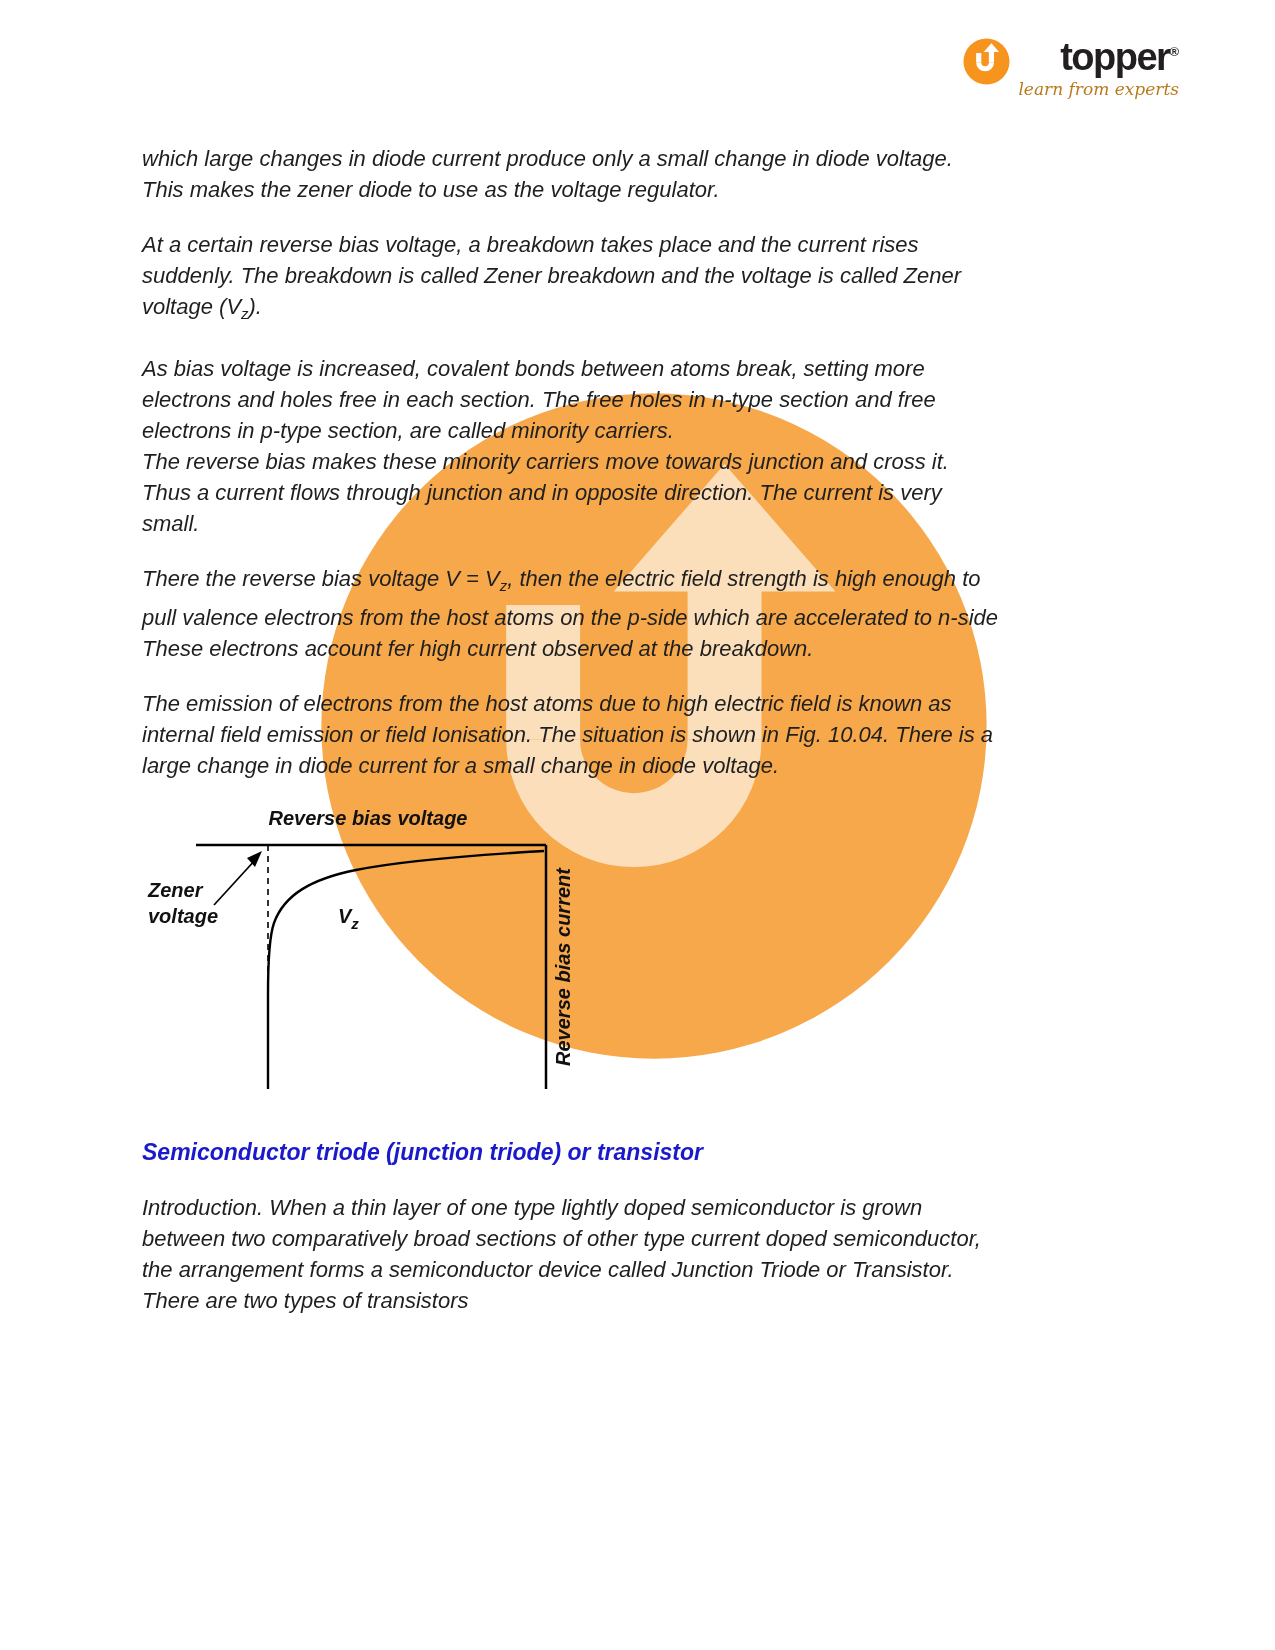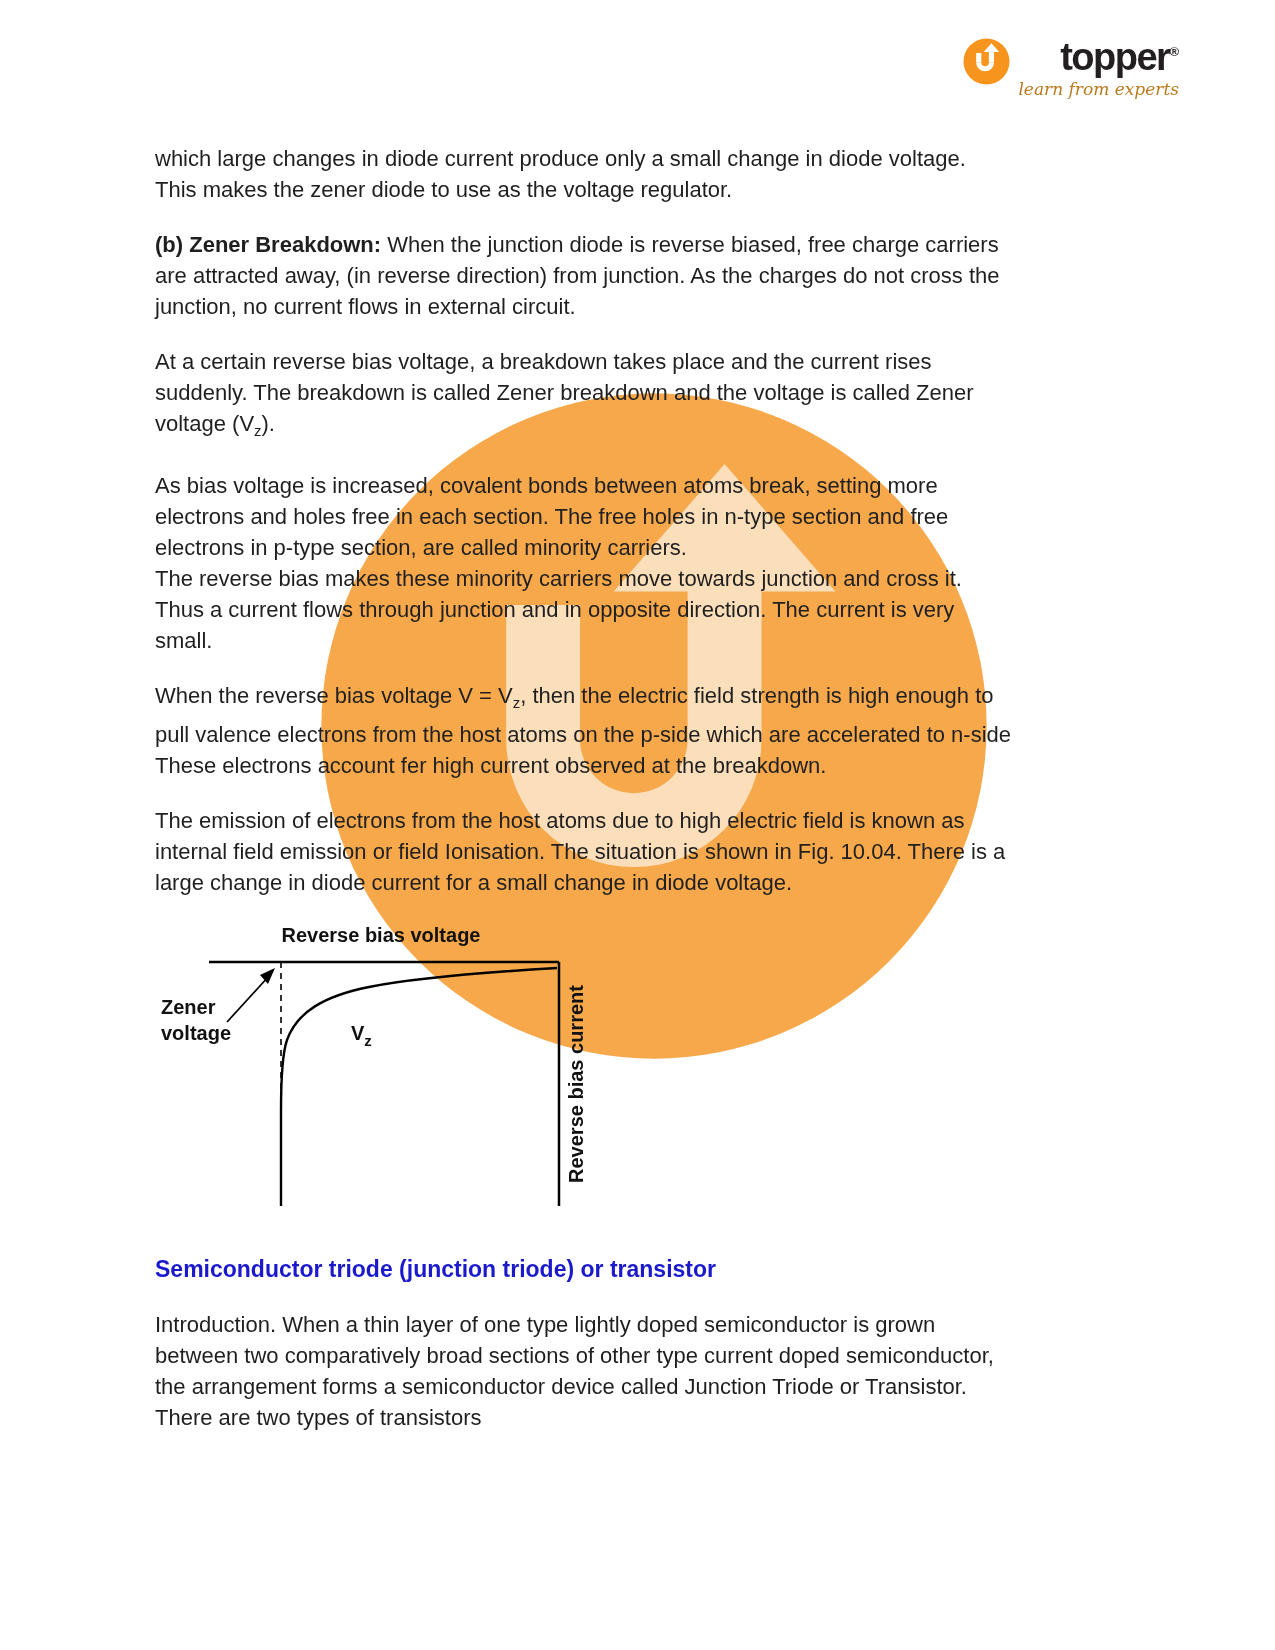--- a/index.html
+++ b/index.html
@@ -32,22 +32,23 @@
     color: #231f20; letter-spacing: -1.5px;
   }
   .reg { font-size: 13px; font-weight: bold; vertical-align: super; letter-spacing: 0; }
   .brand-tagline {
     font-family: "DejaVu Serif", serif; font-style: italic;
     font-size: 17px; color: #b97a1e; margin-top: 3px; text-align: right;
   }
 
   
   .content {
-    position: absolute; left: 145px; top: 143px; width: 950px;
+    position: absolute; left: 132px; top: 143px; width: 950px;
     z-index: 1;
+    font-style: italic;
   }
   .para {
     font-size: 22px; line-height: 31px;
     margin-bottom: 24px;
     white-space: pre-line;
   }
   .bold { font-weight: bold; }
   sub { font-size: 68%; }
 
   
@@ -99,33 +100,30 @@
       <div class="brand-name"><span>topper</span><sup class="reg">®</sup></div>
       <div class="brand-tagline">learn from experts</div>
     </div>
   </header>
 
   <main class="content">
 
     <div id="paragraphs-before">
         <p class="para"><span>which large changes in diode current produce only a small change in diode voltage.
 This makes the zener diode to use as the voltage regulator.</span></p>
-        <p class="para"><span class="bold">(b) Zener Breakdown:</span><span> When the junction diode is reverse biased, free charge carriers
-are attracted away, (in reverse direction) from junction. As the charges do not cross the
-junction, no current flows in external circuit.</span></p>
         <p class="para"><span>At a certain reverse bias voltage, a breakdown takes place and the current rises
 suddenly. The breakdown is called Zener breakdown and the voltage is called Zener
 voltage (V</span><sub>z</sub><span>).</span></p>
         <p class="para"><span>As bias voltage is increased, covalent bonds between atoms break, setting more
 electrons and holes free in each section. The free holes in n-type section and free
 electrons in p-type section, are called minority carriers.
 The reverse bias makes these minority carriers move towards junction and cross it.
 Thus a current flows through junction and in opposite direction. The current is very
 small.</span></p>
-        <p class="para"><span>When the reverse bias voltage V = V</span><sub>z</sub><span>, then the electric field strength is high enough to
+        <p class="para"><span>There the reverse bias voltage V = V</span><sub>z</sub><span>, then the electric field strength is high enough to
 pull valence electrons from the host atoms on the p-side which are accelerated to n-side
 These electrons account fer high current observed at the breakdown.</span></p>
         <p class="para"><span>The emission of electrons from the host atoms due to high electric field is known as
 internal field emission or field Ionisation. The situation is shown in Fig. 10.04. There is a
 large change in diode current for a small change in diode voltage.</span></p>
       </div>
 
     <figure class="figure">
       <svg class="fig-svg" width="470" height="300" viewBox="0 0 470 300">
         <text x="222" y="20" text-anchor="middle" class="fig-label">Reverse bias voltage</text>

